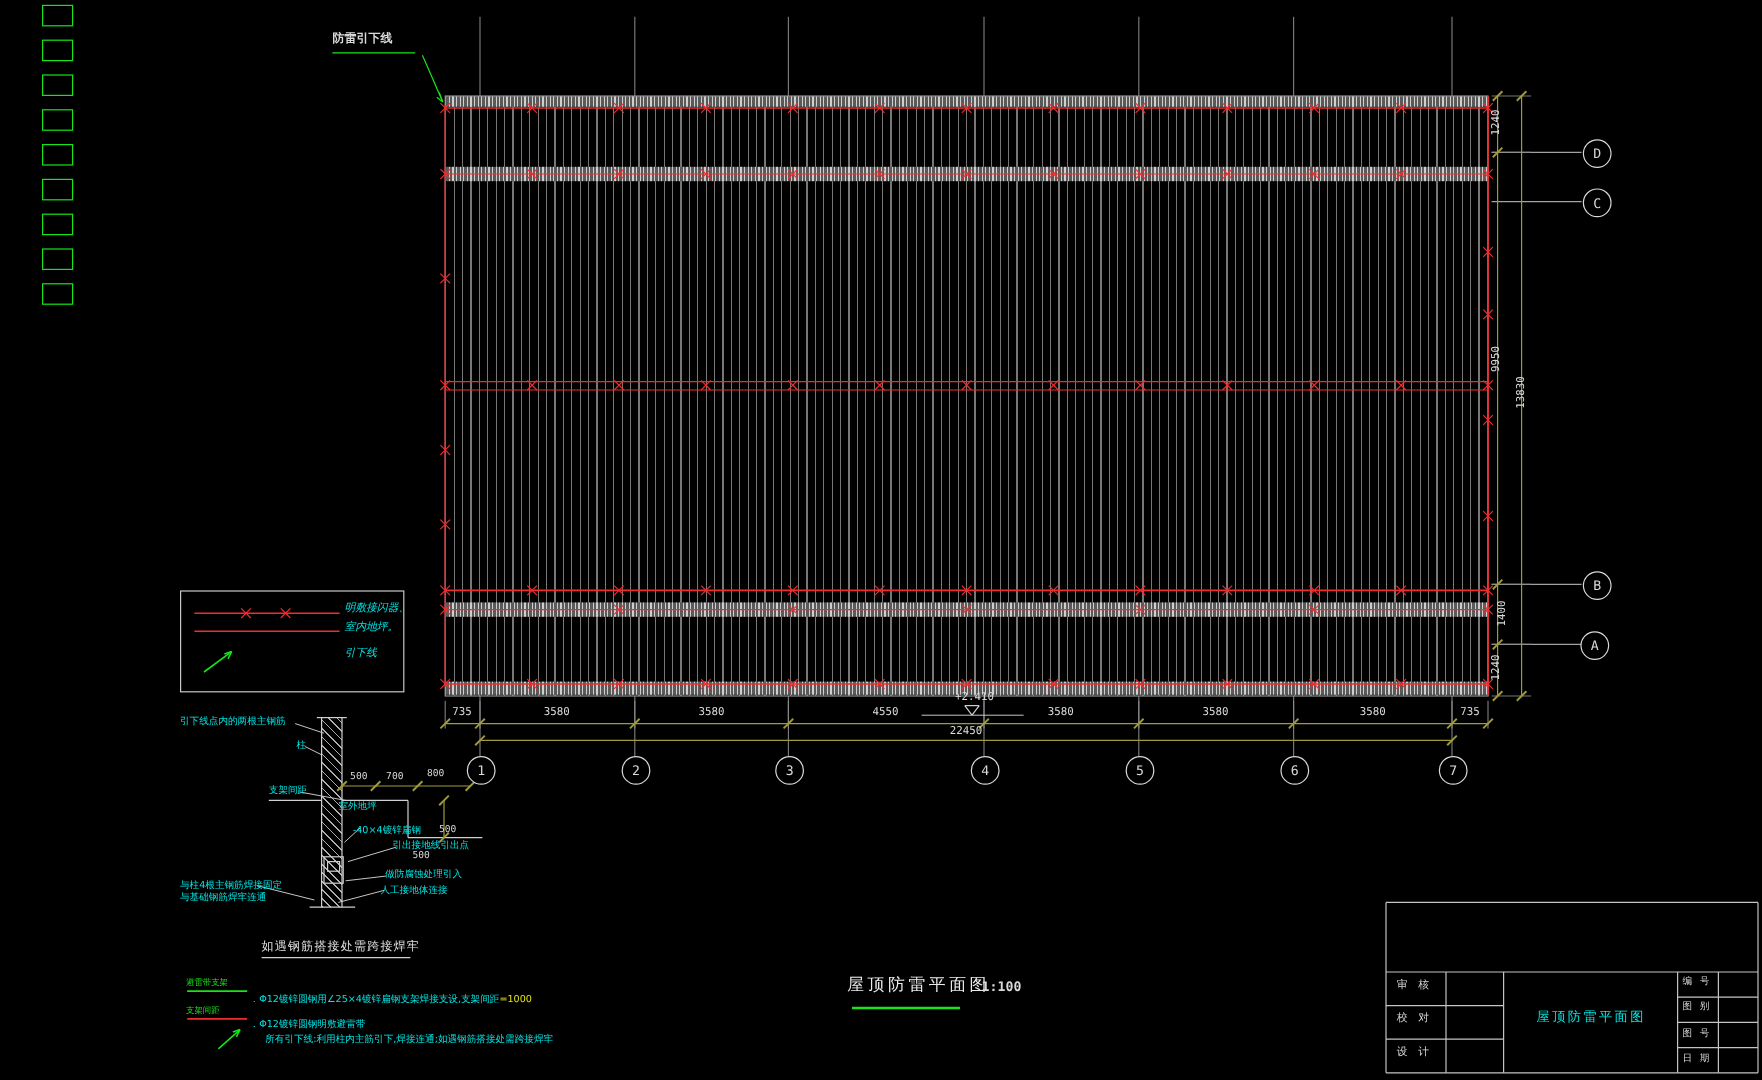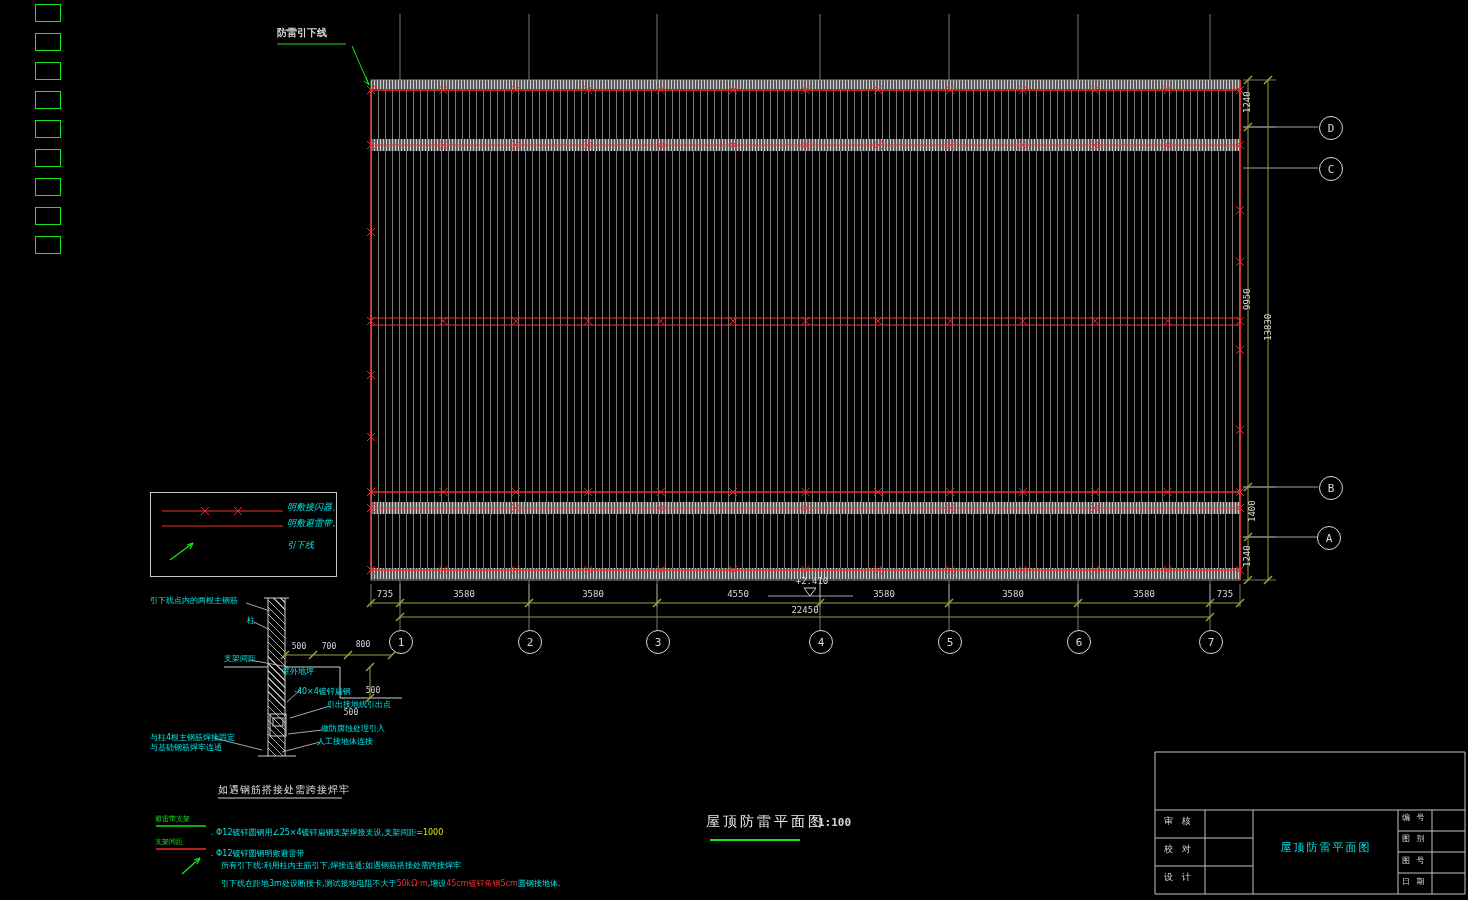--- a/index.html
+++ b/index.html
@@ -84,21 +84,21 @@
   <div class="bub" style="left:938px;top:630px">5</div>
   <div class="bub" style="left:1067px;top:630px">6</div>
   <div class="bub" style="left:1199px;top:630px">7</div>
 
   <div class="bub" style="left:1319px;top:116px">D</div>
   <div class="bub" style="left:1319px;top:157px">C</div>
   <div class="bub" style="left:1319px;top:476px">B</div>
   <div class="bub" style="left:1317px;top:526px">A</div>
 
   <div class="t cy" style="left:287px;top:502px">明敷接闪器、</div>
-  <div class="t cy" style="left:287px;top:518px">明敷避雷带。</div>
+  <div class="t cy" style="left:287px;top:518px">室内地坪。</div>
   <div class="t cy" style="left:287px;top:540px">引下线</div>
 
   <div class="t maintitle" style="left:706px;top:813px">屋顶防雷平面图</div>
   <div class="t wh mono" style="left:818px;top:817px;font-size:11px">1:100</div>
 
   <div class="t cy8" style="left:150px;top:596px">引下线点内的两根主钢筋</div>
   <div class="t cy8" style="left:247px;top:616px">柱</div>
   <div class="t cy8" style="left:224px;top:654px">支架间距</div>
   <div class="t cy8" style="left:282px;top:667px">室外地坪</div>
   <div class="t cy8" style="left:294px;top:687px">-40×4镀锌扁钢</div>
@@ -114,23 +114,20 @@
   <div class="t dim mono d8" style="left:338px;top:708px;width:26px">500</div>
   <div class="t dettitle" style="left:218px;top:784px">如遇钢筋搭接处需跨接焊牢</div>
 
   <div class="t grn" style="left:155px;top:815px">避雷带支架</div>
   <div class="t grn" style="left:155px;top:838px">支架间距</div>
   <div class="t" style="left:208px;top:821px">
     <span class="cy8">．Φ12镀锌圆钢用∠25×4镀锌扁钢支架焊接支设,支架间距</span><span class="yl8">=1000</span>
   </div>
   <div class="t cy8" style="left:208px;top:849px">．Φ12镀锌圆钢明敷避雷带</div>
   <div class="t cy8" style="left:221px;top:861px">所有引下线:利用柱内主筋引下,焊接连通;如遇钢筋搭接处需跨接焊牢</div>
-  <div class="t" style="left:221px;top:872px">
-    <span class="cy8">引下线在距地3m处设断接卡,测试接地电阻不大于</span><span class="rd8">50kΩ·m</span><span class="cy8">,增设</span><span class="rd8">45cm镀锌角钢5cm</span><span class="cy8">圆钢接地体.</span>
-  </div>
 
   <div class="t tbx" style="left:1164px;top:816px">审 核</div>
   <div class="t tbx" style="left:1164px;top:844px">校 对</div>
   <div class="t tbx" style="left:1164px;top:872px">设 计</div>
   <div class="t tbtitle" style="left:1256px;top:842px;width:140px">屋顶防雷平面图</div>
   <div class="t tbx8" style="left:1402px;top:813px">编 号</div>
   <div class="t tbx8" style="left:1402px;top:834px">图 别</div>
   <div class="t tbx8" style="left:1402px;top:856px">图 号</div>
   <div class="t tbx8" style="left:1402px;top:877px">日 期</div>
 

